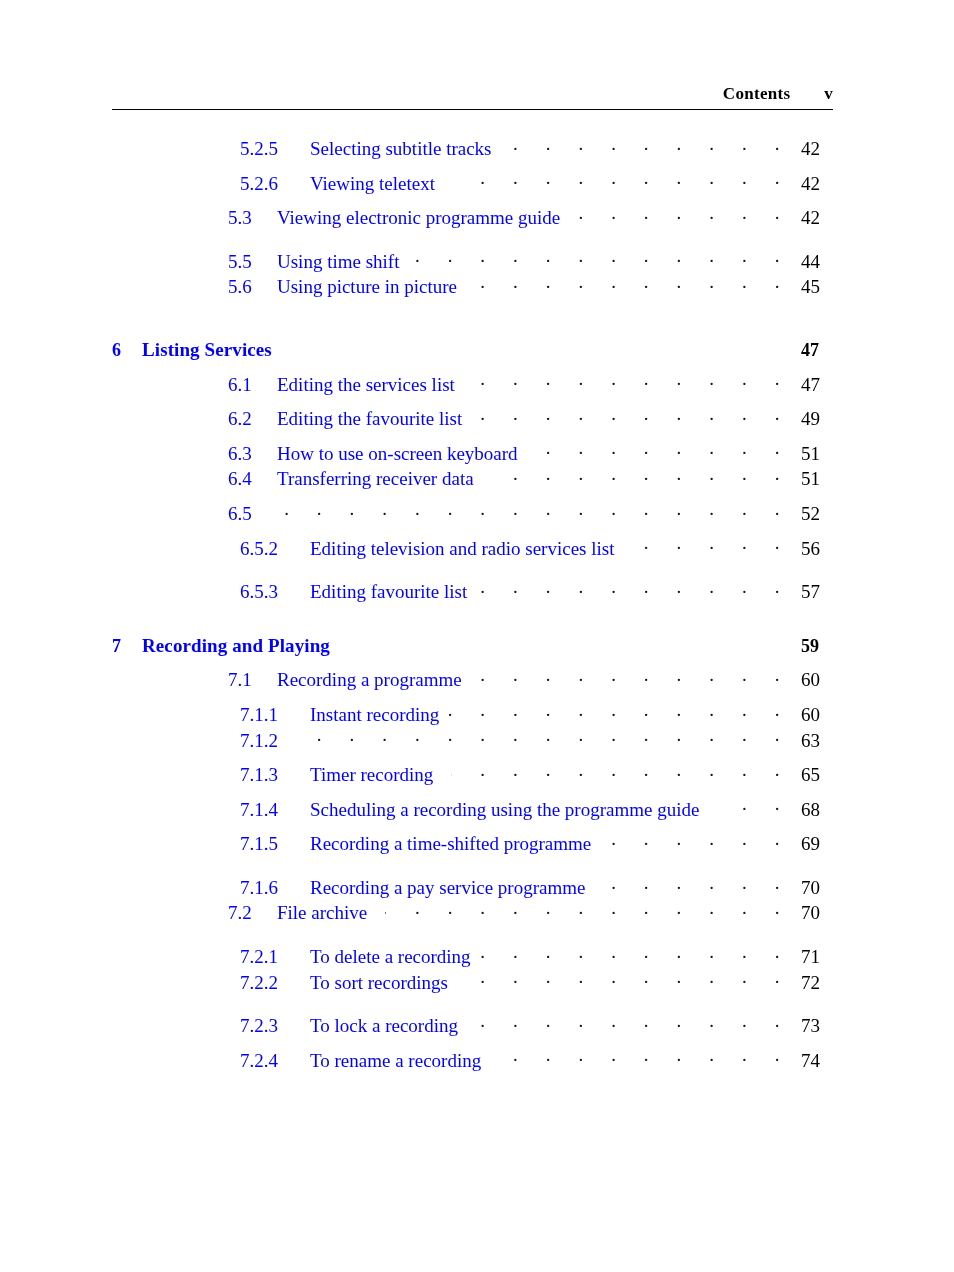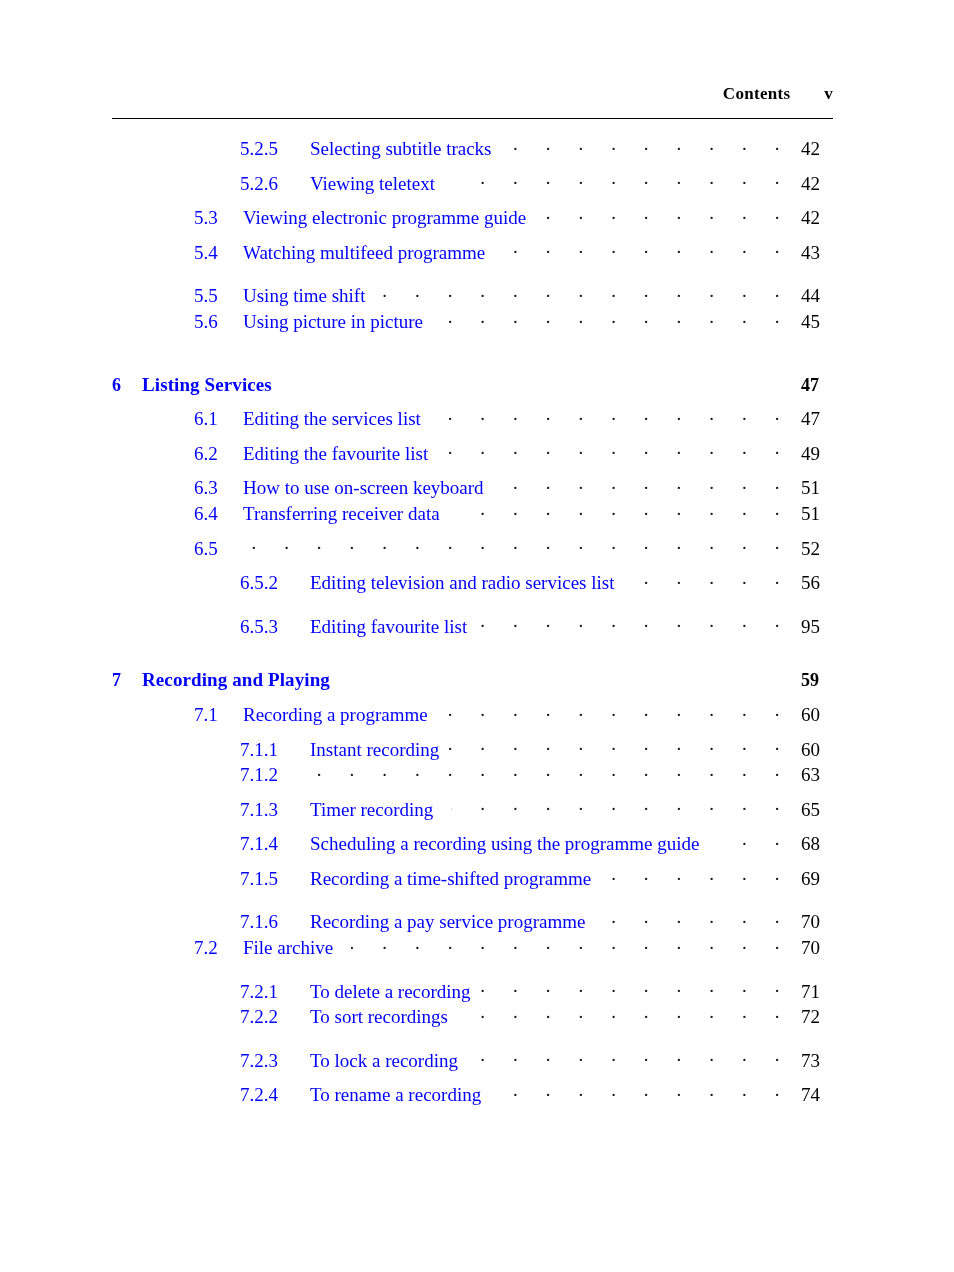--- a/index.html
+++ b/index.html
@@ -16,21 +16,21 @@
     overflow: hidden;
   }
 
   
   #page-header {
     position: absolute;
     left: 112px;
     top: 84px;
     width: 721px;
     border-bottom: 1.6px solid #000000;
-    padding-bottom: 14px;
+    padding-bottom: 5px;
     text-align: right;
     color: #000000;
     font-weight: bold;
     font-size: 17px;
     letter-spacing: 0.3px;
   }
   #page-header .hdr-title { margin-right: 28px; }
   #page-header .hdr-folio { display: inline-block; min-width: 10px; }
 
   
@@ -91,21 +91,21 @@
     margin-top: 19px;
   }
   .lvl1 .toc-num  { width: 30px; margin-left: 0px; font-size: 18px; }
   .lvl1 .toc-title { padding-right: 0; letter-spacing: 0.1px; }
   .lvl1 .toc-leader { }
   .lvl1 .toc-leader::before { content: ""; }
   .lvl1 .toc-page { font-weight: bold; font-size: 18px; }
 
   
   .lvl2 { font-size: 19px; }
-  .lvl2 .toc-num  { width: 49px; margin-left: 82px; }
+  .lvl2 .toc-num  { width: 49px; margin-left: 116px; }
   .lvl2 .toc-page { }
 
   
   .lvl3 { font-size: 19px; }
   .lvl3 .toc-num  { width: 70px; margin-left: 128px; }
 
   
   .gap-wide  .toc-title { padding-right: 16px; }
   .gap-none  .toc-title { padding-right: 2px; margin-top: 11px; }
 </style>
@@ -129,26 +129,20 @@
       <span class="toc-title">Viewing teletext</span>
       <span class="toc-leader"></span>
       <span class="toc-page">42</span>
     </div>
     <div class="toc-row lvl2 gap-wide">
       <span class="toc-num">5.3</span>
       <span class="toc-title">Viewing electronic programme guide</span>
       <span class="toc-leader"></span>
       <span class="toc-page">42</span>
     </div>
-    <div class="toc-row lvl2 gap-wide">
-      <span class="toc-num">5.4</span>
-      <span class="toc-title">Watching multifeed programme</span>
-      <span class="toc-leader"></span>
-      <span class="toc-page">43</span>
-    </div>
     <div class="toc-row lvl2 gap-none">
       <span class="toc-num">5.5</span>
       <span class="toc-title">Using time shift</span>
       <span class="toc-leader"></span>
       <span class="toc-page">44</span>
     </div>
     <div class="toc-row lvl2 gap-wide">
       <span class="toc-num">5.6</span>
       <span class="toc-title">Using picture in picture</span>
       <span class="toc-leader"></span>
@@ -192,21 +186,21 @@
     <div class="toc-row lvl3 gap-wide">
       <span class="toc-num">6.5.2</span>
       <span class="toc-title">Editing television and radio services list</span>
       <span class="toc-leader"></span>
       <span class="toc-page">56</span>
     </div>
     <div class="toc-row lvl3 gap-none">
       <span class="toc-num">6.5.3</span>
       <span class="toc-title">Editing favourite list</span>
       <span class="toc-leader"></span>
-      <span class="toc-page">95</span>
+      <span class="toc-page">57</span>
     </div>
     <div class="toc-row lvl1 gap-none">
       <span class="toc-num">7</span>
       <span class="toc-title">Recording and Playing</span>
       <span class="toc-leader"></span>
       <span class="toc-page">59</span>
     </div>
     <div class="toc-row lvl2 gap-none">
       <span class="toc-num">7.1</span>
       <span class="toc-title">Recording a programme</span>

